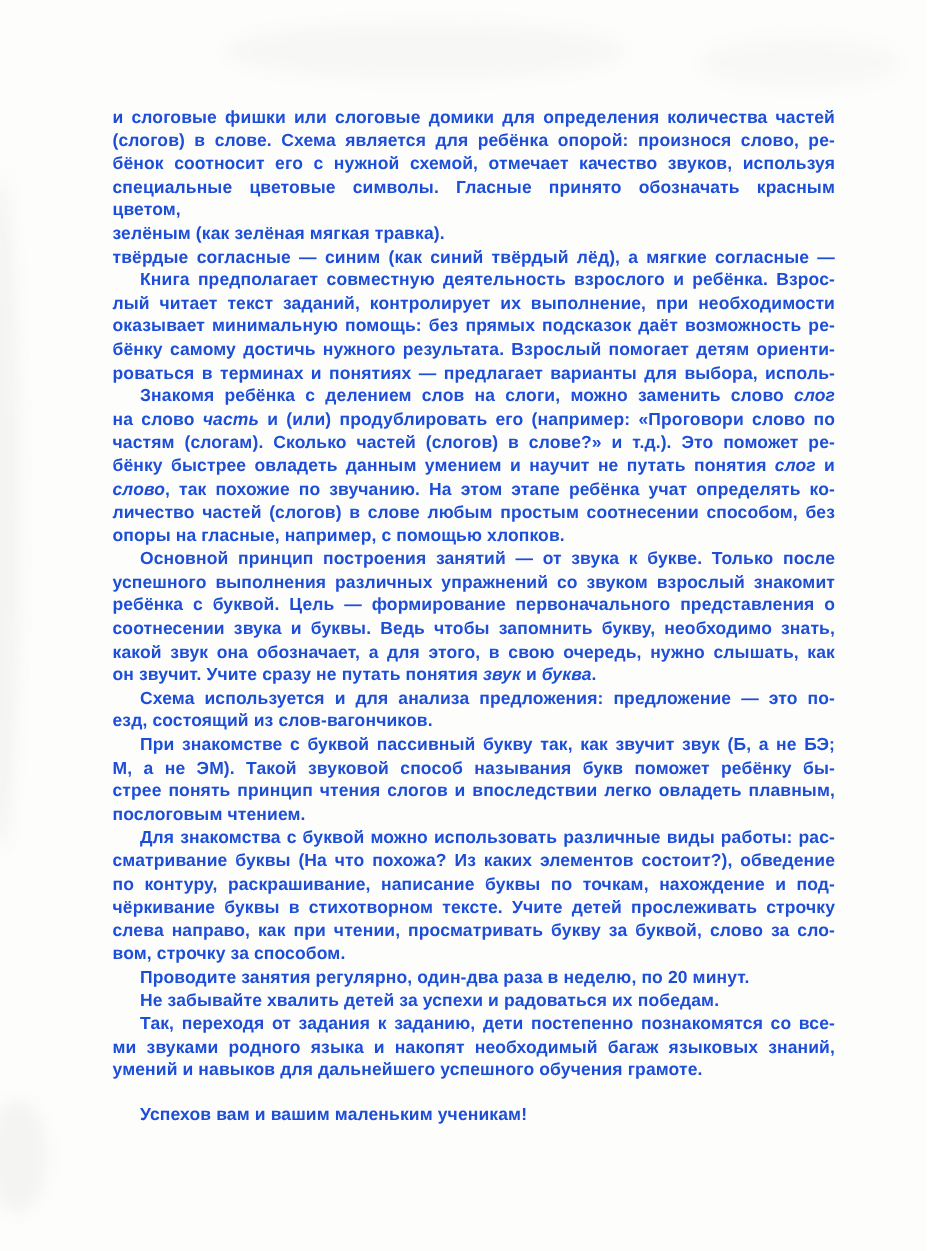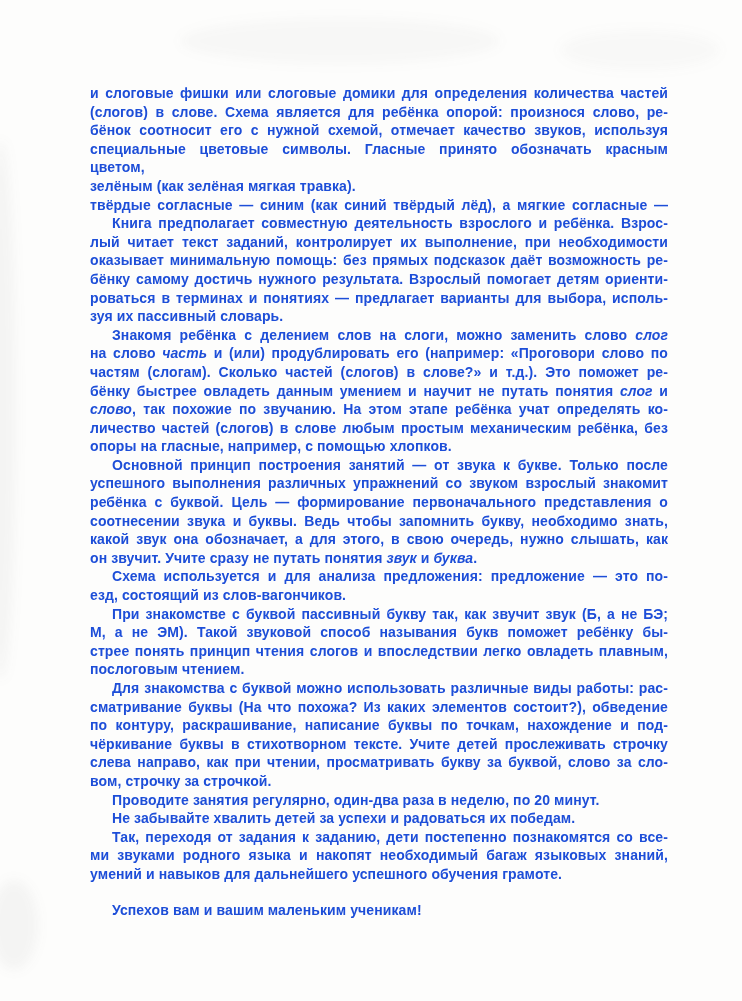--- a/index.html
+++ b/index.html
@@ -64,29 +64,28 @@
         <div class="line">специальные цветовые символы. Гласные принято обозначать красным цветом,</div>
         <div class="line last">зелёным (как зелёная мягкая травка).</div>
         <div class="line">твёрдые согласные — синим (как синий твёрдый лёд), а мягкие согласные —</div>
       </div>
       <div class="para">
         <div class="line indent">Книга предполагает совместную деятельность взрослого и ребёнка. Взрос-</div>
         <div class="line">лый читает текст заданий, контролирует их выполнение, при необходимости</div>
         <div class="line">оказывает минимальную помощь: без прямых подсказок даёт возможность ре-</div>
         <div class="line">бёнку самому достичь нужного результата. Взрослый помогает детям ориенти-</div>
         <div class="line">роваться в терминах и понятиях — предлагает варианты для выбора, исполь-</div>
-        <div class="line last">зуя их пассивный словарь.</div>
       </div>
       <div class="para">
         <div class="line indent">Знакомя ребёнка с делением слов на слоги, можно заменить слово <i>слог</i></div>
         <div class="line">на слово <i>часть</i> и (или) продублировать его (например: «Проговори слово по</div>
         <div class="line">частям (слогам). Сколько частей (слогов) в слове?» и т.д.). Это поможет ре-</div>
         <div class="line">бёнку быстрее овладеть данным умением и научит не путать понятия <i>слог</i> и</div>
         <div class="line"><i>слово</i>, так похожие по звучанию. На этом этапе ребёнка учат определять ко-</div>
-        <div class="line">личество частей (слогов) в слове любым простым механическим ребёнка, без</div>
+        <div class="line">личество частей (слогов) в слове любым простым соотнесении способом, без</div>
         <div class="line last">опоры на гласные, например, с помощью хлопков.</div>
       </div>
       <div class="para">
         <div class="line indent">Основной принцип построения занятий — от звука к букве. Только после</div>
         <div class="line">успешного выполнения различных упражнений со звуком взрослый знакомит</div>
         <div class="line">ребёнка с буквой. Цель — формирование первоначального представления о</div>
         <div class="line">соотнесении звука и буквы. Ведь чтобы запомнить букву, необходимо знать,</div>
         <div class="line">какой звук она обозначает, а для этого, в свою очередь, нужно слышать, как</div>
         <div class="line last">он звучит. Учите сразу не путать понятия <i>звук</i> и <i>буква</i>.</div>
       </div>
@@ -99,21 +98,21 @@
         <div class="line">М, а не ЭМ). Такой звуковой способ называния букв поможет ребёнку бы-</div>
         <div class="line">стрее понять принцип чтения слогов и впоследствии легко овладеть плавным,</div>
         <div class="line last">послоговым чтением.</div>
       </div>
       <div class="para">
         <div class="line indent">Для знакомства с буквой можно использовать различные виды работы: рас-</div>
         <div class="line">сматривание буквы (На что похожа? Из каких элементов состоит?), обведение</div>
         <div class="line">по контуру, раскрашивание, написание буквы по точкам, нахождение и под-</div>
         <div class="line">чёркивание буквы в стихотворном тексте. Учите детей прослеживать строчку</div>
         <div class="line">слева направо, как при чтении, просматривать букву за буквой, слово за сло-</div>
-        <div class="line last">вом, строчку за строчкой.</div>
+        <div class="line last">вом, строчку за способом.</div>
       </div>
       <div class="para">
         <div class="line last indent">Проводите занятия регулярно, один-два раза в неделю, по 20 минут.</div>
       </div>
       <div class="para">
         <div class="line last indent">Не забывайте хвалить детей за успехи и радоваться их победам.</div>
       </div>
       <div class="para">
         <div class="line indent">Так, переходя от задания к заданию, дети постепенно познакомятся со все-</div>
         <div class="line">ми звуками родного языка и накопят необходимый багаж языковых знаний,</div>

